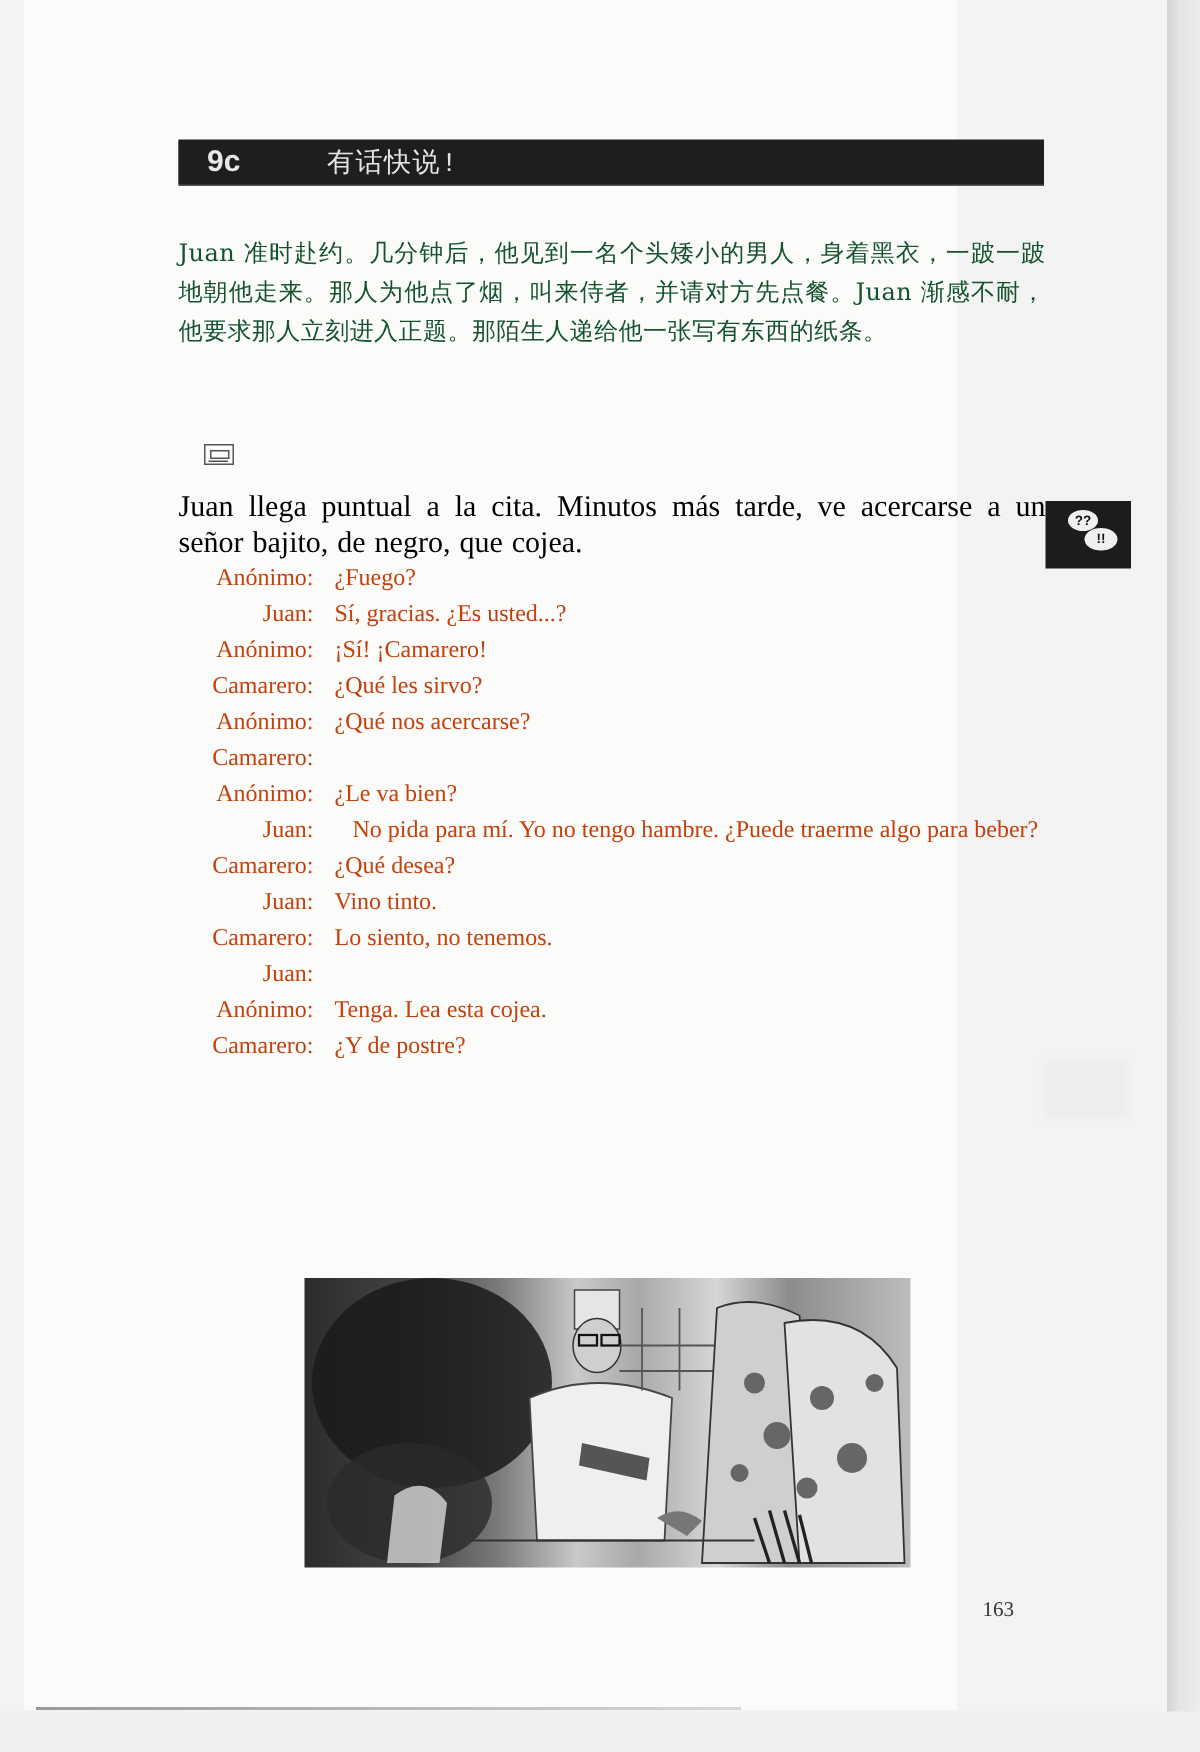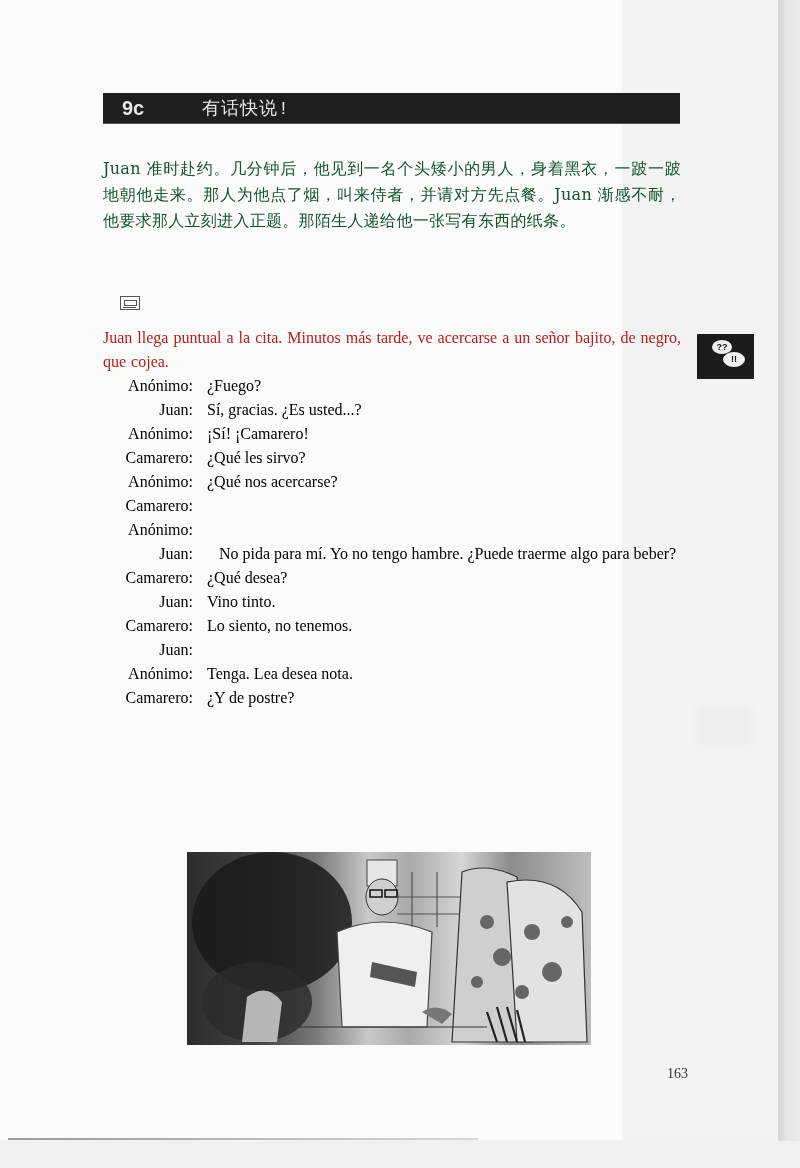--- a/index.html
+++ b/index.html
@@ -10,21 +10,21 @@
       width: 800px;
       height: 1168px;
       position: relative;
       overflow: hidden;
       background: #f3f3f3;
       font-family: "Liberation Serif", "DejaVu Serif", serif;
       color: #2a2a2a;
     }
     .page {
       position: absolute;
-      left: 0; top: 0;
+      left: 16px; top: 0;
       width: 622px;
       height: 1140px;
       background: #fbfbfa;
     }
     .page-bottom-edge {
       position: absolute;
       left: 8px; top: 1138px;
       width: 470px;
       height: 2px;
       background: linear-gradient(90deg, #9a9a9a, #bdbdbd 60%, #d8d8d8);
@@ -128,38 +128,38 @@
       width: 55px; height: 40px;
       background: #ededed;
       filter: blur(2px);
     }
 
     
     .narrative {
       position: absolute;
       left: 103px; top: 326px;
       width: 578px;
-      font-size: 16px;
+      font-size: 20px;
       line-height: 24px;
-      color: #b91c1c;
+      color: #000000;
       text-align: justify;
       word-spacing: 1px;
     }
 
     
     .dialogue {
       position: absolute;
       left: 103px; top: 374px;
       width: 578px;
     }
     .line {
       display: flex;
       font-size: 16px;
       line-height: 24px;
-      color: #000000;
+      color: #c2410c;
       align-items: flex-end;
     }
     .speaker {
       width: 104px;
       text-align: right;
       padding-right: 14px;
       box-sizing: border-box;
       flex: none;
       white-space: nowrap;
     }
@@ -177,21 +177,20 @@
       background: linear-gradient(90deg, #2c2c2c 0%, #444 18%, #7a7a7a 32%, #c9c9c9 45%, #a9a9a9 55%, #d6d6d6 68%, #8c8c8c 80%, #bdbdbd 100%);
       overflow: hidden;
     }
     .illustration svg { position: absolute; left: 0; top: 0; }
 
     .page-number {
       position: absolute;
       left: 639px; top: 1066px;
       font-size: 14px;
       color: #333;
-      margin-left: 28px;
     }
   </style>
 </head>
 <body>
 
 <div class="page">
 
   <div class="section-bar">
     <span class="section-num">9c</span>
     <span class="section-title">有话快说!</span>
@@ -222,20 +221,21 @@
     </div>
     <div class="line">
       <span class="speaker">Anónimo:</span>
       <span class="utterance">¿Qué nos acercarse?</span>
     </div>
     <div class="line">
       <span class="speaker">Camarero:</span>
     </div>
     <div class="line">
       <span class="speaker">Anónimo:</span>
+      <span class="utterance">¿Le va bien?</span>
     </div>
     <div class="line indent-juan">
       <span class="speaker">Juan:</span>
       <span class="utterance">No pida para mí. Yo no tengo hambre. ¿Puede traerme algo para beber?</span>
     </div>
     <div class="line">
       <span class="speaker">Camarero:</span>
       <span class="utterance">¿Qué desea?</span>
     </div>
     <div class="line">
@@ -244,21 +244,21 @@
     </div>
     <div class="line">
       <span class="speaker">Camarero:</span>
       <span class="utterance">Lo siento, no tenemos.</span>
     </div>
     <div class="line">
       <span class="speaker">Juan:</span>
     </div>
     <div class="line">
       <span class="speaker">Anónimo:</span>
-      <span class="utterance">Tenga. Lea desea nota.</span>
+      <span class="utterance">Tenga. Lea esta cojea.</span>
     </div>
     <div class="line">
       <span class="speaker">Camarero:</span>
       <span class="utterance">¿Y de postre?</span>
     </div>
   </div>
 
   <div class="illustration" title="Sketch of a restaurant scene: a dark-haired figure on the left, a waiter with glasses in a white apron in the middle, and a person in a patterned shirt on the right, around a table">
     <svg width="404" height="193" viewBox="0 0 404 193">
 

